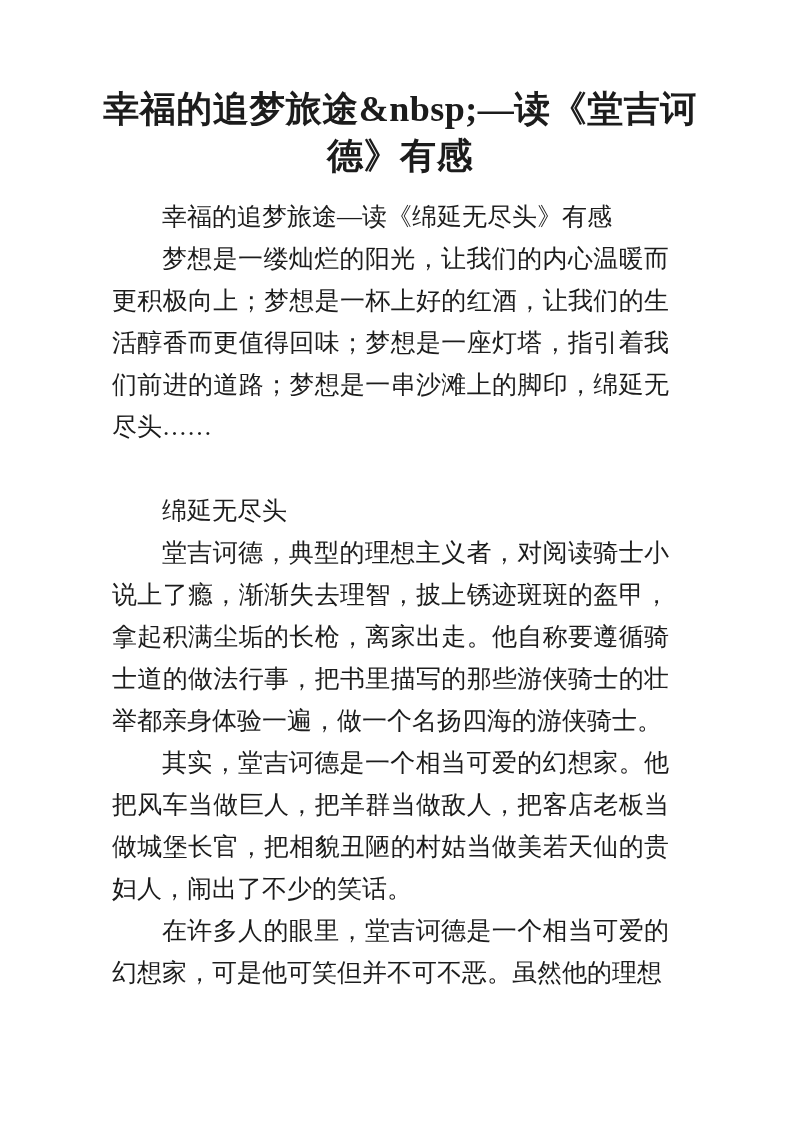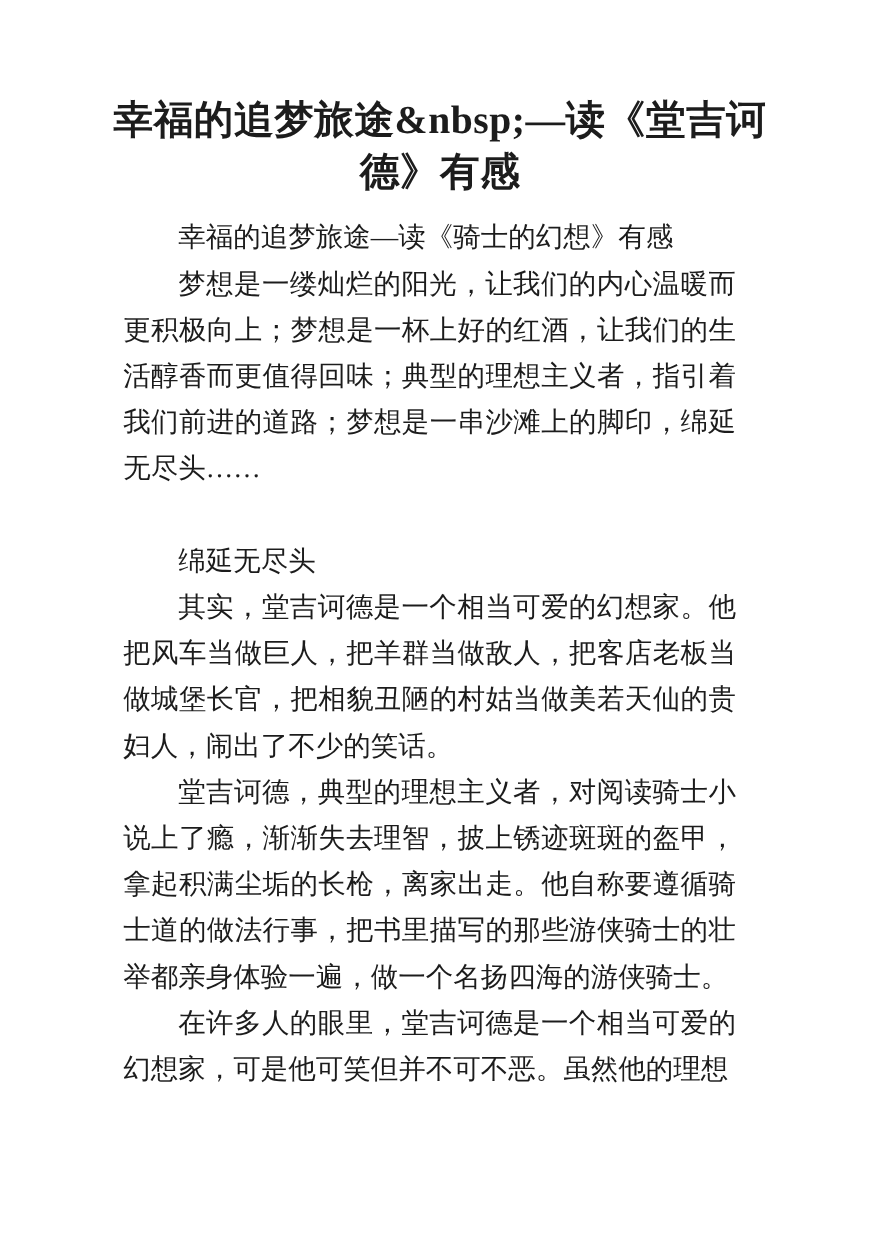--- a/index.html
+++ b/index.html
@@ -47,21 +47,21 @@
   .content p.spacer {
     height: 42px;
   }
 </style>
 </head>
 <body>
 
 <main class="page">
   <h1 class="title">幸福的追梦旅途&amp;nbsp;—读《堂吉诃德》有感</h1>
   <section class="content" id="document-body">
-      <p>幸福的追梦旅途—读《骑士的幻想》有感</p>
-      <p>梦想是一缕灿烂的阳光，让我们的内心温暖而更积极向上；梦想是一杯上好的红酒，让我们的生活醇香而更值得回味；典型的理想主义者，指引着我们前进的道路；梦想是一串沙滩上的脚印，绵延无尽头……</p>
+      <p>幸福的追梦旅途—读《绵延无尽头》有感</p>
+      <p>梦想是一缕灿烂的阳光，让我们的内心温暖而更积极向上；梦想是一杯上好的红酒，让我们的生活醇香而更值得回味；梦想是一座灯塔，指引着我们前进的道路；梦想是一串沙滩上的脚印，绵延无尽头……</p>
       <p class="spacer"></p>
       <p>绵延无尽头</p>
+      <p>堂吉诃德，典型的理想主义者，对阅读骑士小说上了瘾，渐渐失去理智，披上锈迹斑斑的盔甲，拿起积满尘垢的长枪，离家出走。他自称要遵循骑士道的做法行事，把书里描写的那些游侠骑士的壮举都亲身体验一遍，做一个名扬四海的游侠骑士。</p>
       <p>其实，堂吉诃德是一个相当可爱的幻想家。他把风车当做巨人，把羊群当做敌人，把客店老板当做城堡长官，把相貌丑陋的村姑当做美若天仙的贵妇人，闹出了不少的笑话。</p>
-      <p>堂吉诃德，典型的理想主义者，对阅读骑士小说上了瘾，渐渐失去理智，披上锈迹斑斑的盔甲，拿起积满尘垢的长枪，离家出走。他自称要遵循骑士道的做法行事，把书里描写的那些游侠骑士的壮举都亲身体验一遍，做一个名扬四海的游侠骑士。</p>
       <p>在许多人的眼里，堂吉诃德是一个相当可爱的幻想家，可是他可笑但并不可不恶。虽然他的理想</p>
     </section>
 </main>
 
 </body></html>

